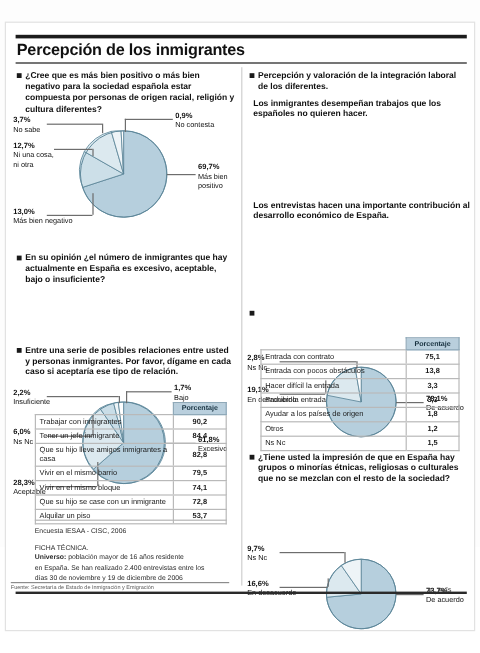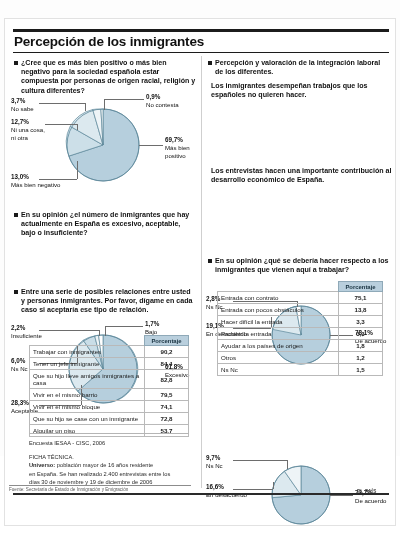--- a/index.html
+++ b/index.html
@@ -384,21 +384,20 @@
       </div>
       <div class="lbl right" style="left:154px; top:34px;">
         <b>73,7%</b><br>
         <span class="sub">De acuerdo</span>
       </div>
     </div>
 
     <div class="block" style="left:203px; top:238px; width:184px;">
       <div class="q">
         <span class="bullet"></span>
-        <span>En su opinión ¿qué se debería hacer respecto a los inmigrantes que vienen aquí a trabajar?</span>
       </div>
     </div>
 
     <div class="block" style="left:212px; top:262px; width:166px;">
       <table class="data">
         <thead>
           <tr>
             <th class="ph"></th>
             <th class="pct">Porcentaje</th>
           </tr>
@@ -429,18 +428,24 @@
               <td class="val">1,2</td>
             </tr>
             <tr>
               <td class="name">Ns Nc</td>
               <td class="val">1,5</td>
             </tr>
           </tbody>
       </table>
     </div>
 
+    <div class="block" style="left:203px; top:358px; width:184px;">
+      <div class="q">
+        <span class="bullet"></span>
+        <span>¿Tiene usted la impresión de que en España hay grupos o minorías étnicas, religiosas o culturales que no se mezclan con el resto de la sociedad?</span>
+      </div>
+    </div>
 
     <div class="bottom-rule"></div>
     <div class="elpais" style="left:352px; top:470px;">EL PAÍS</div>
 
   </div>
 </div>
 
 </body></html>

